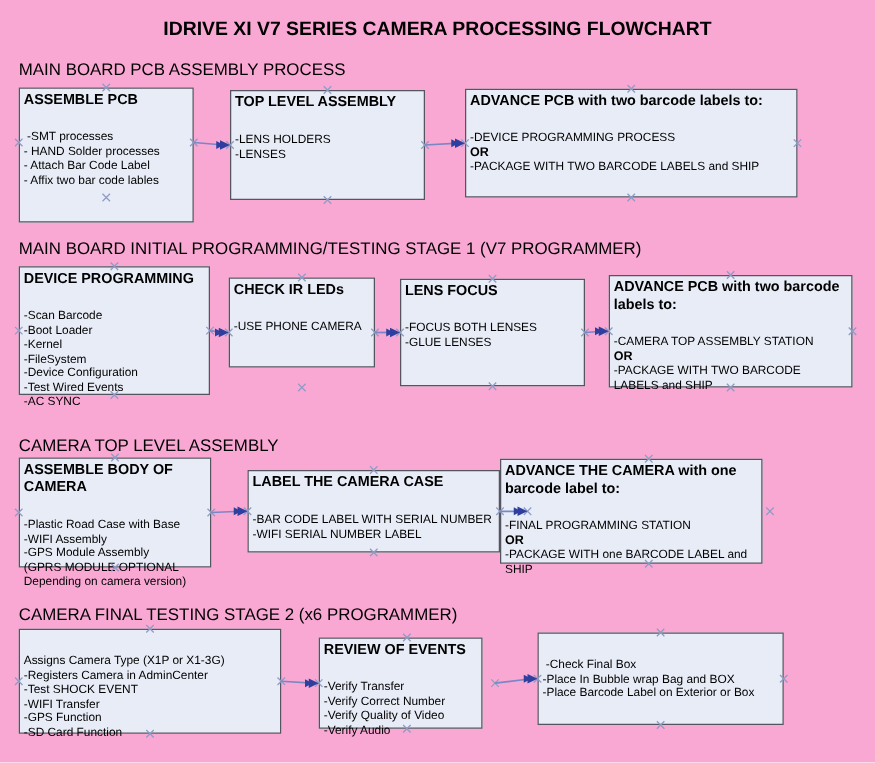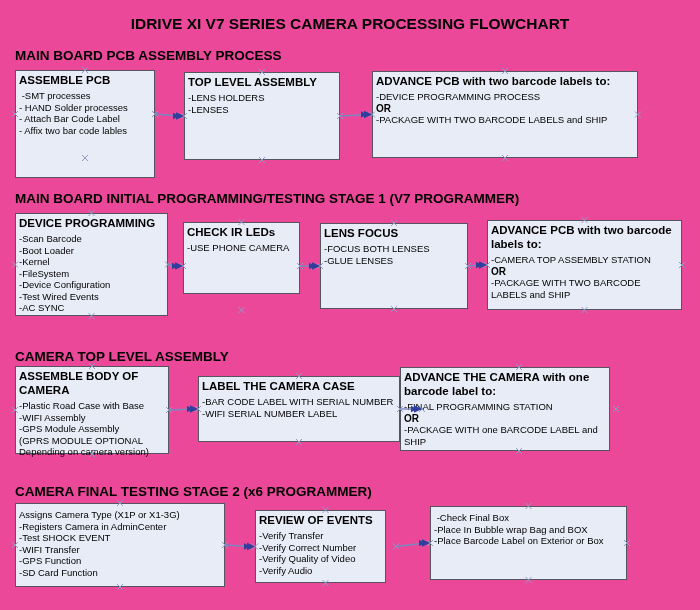--- a/index.html
+++ b/index.html
@@ -1,24 +1,24 @@
 <!DOCTYPE html>
 <html style="--box-fill: #e8ecf6; --box-border: #55555f;"><head>
 <meta charset="utf-8">
 <style>
   html,body{margin:0;padding:0;background:#ffffff;}
   body{width:700px;height:610px;font-family:"Liberation Sans",sans-serif;color:#000;}
-  .canvas{position:relative;width:700px;height:610px;overflow:hidden;background:#ec4899;}
+  .canvas{position:relative;width:700px;height:610px;overflow:hidden;background:#f9a8d4;}
   .doc-title{position:absolute;left:0;right:0;top:15px;text-align:center;
              font-size:15.5px;font-weight:bold;white-space:nowrap;}
-  .section-heading{position:absolute;font-size:13.5px;font-weight:bold;white-space:nowrap;z-index:1;}
+  .section-heading{position:absolute;font-size:13.5px;font-weight:normal;white-space:nowrap;z-index:1;}
   .box{position:absolute;box-sizing:border-box;background:var(--box-fill,#e8ecf6);
        border:1.5px solid var(--box-border,#55555f);padding:2px 3px;z-index:1;}
   .box-title{font-size:11.5px;font-weight:bold;line-height:14px;}
-  .box-lines{margin-top:3px;}
+  .box-lines{margin-top:17px;}
   .box-line{font-size:9.5px;line-height:11.5px;white-space:pre-wrap;}
   .box-line.bold{font-weight:bold;font-size:10px;}
   #connectors{position:absolute;left:0;top:0;z-index:2;pointer-events:none;}
 </style>
 </head>
 <body>
 
 <div class="canvas">
 
   <div class="doc-title">IDRIVE XI V7 SERIES CAMERA PROCESSING FLOWCHART</div>

